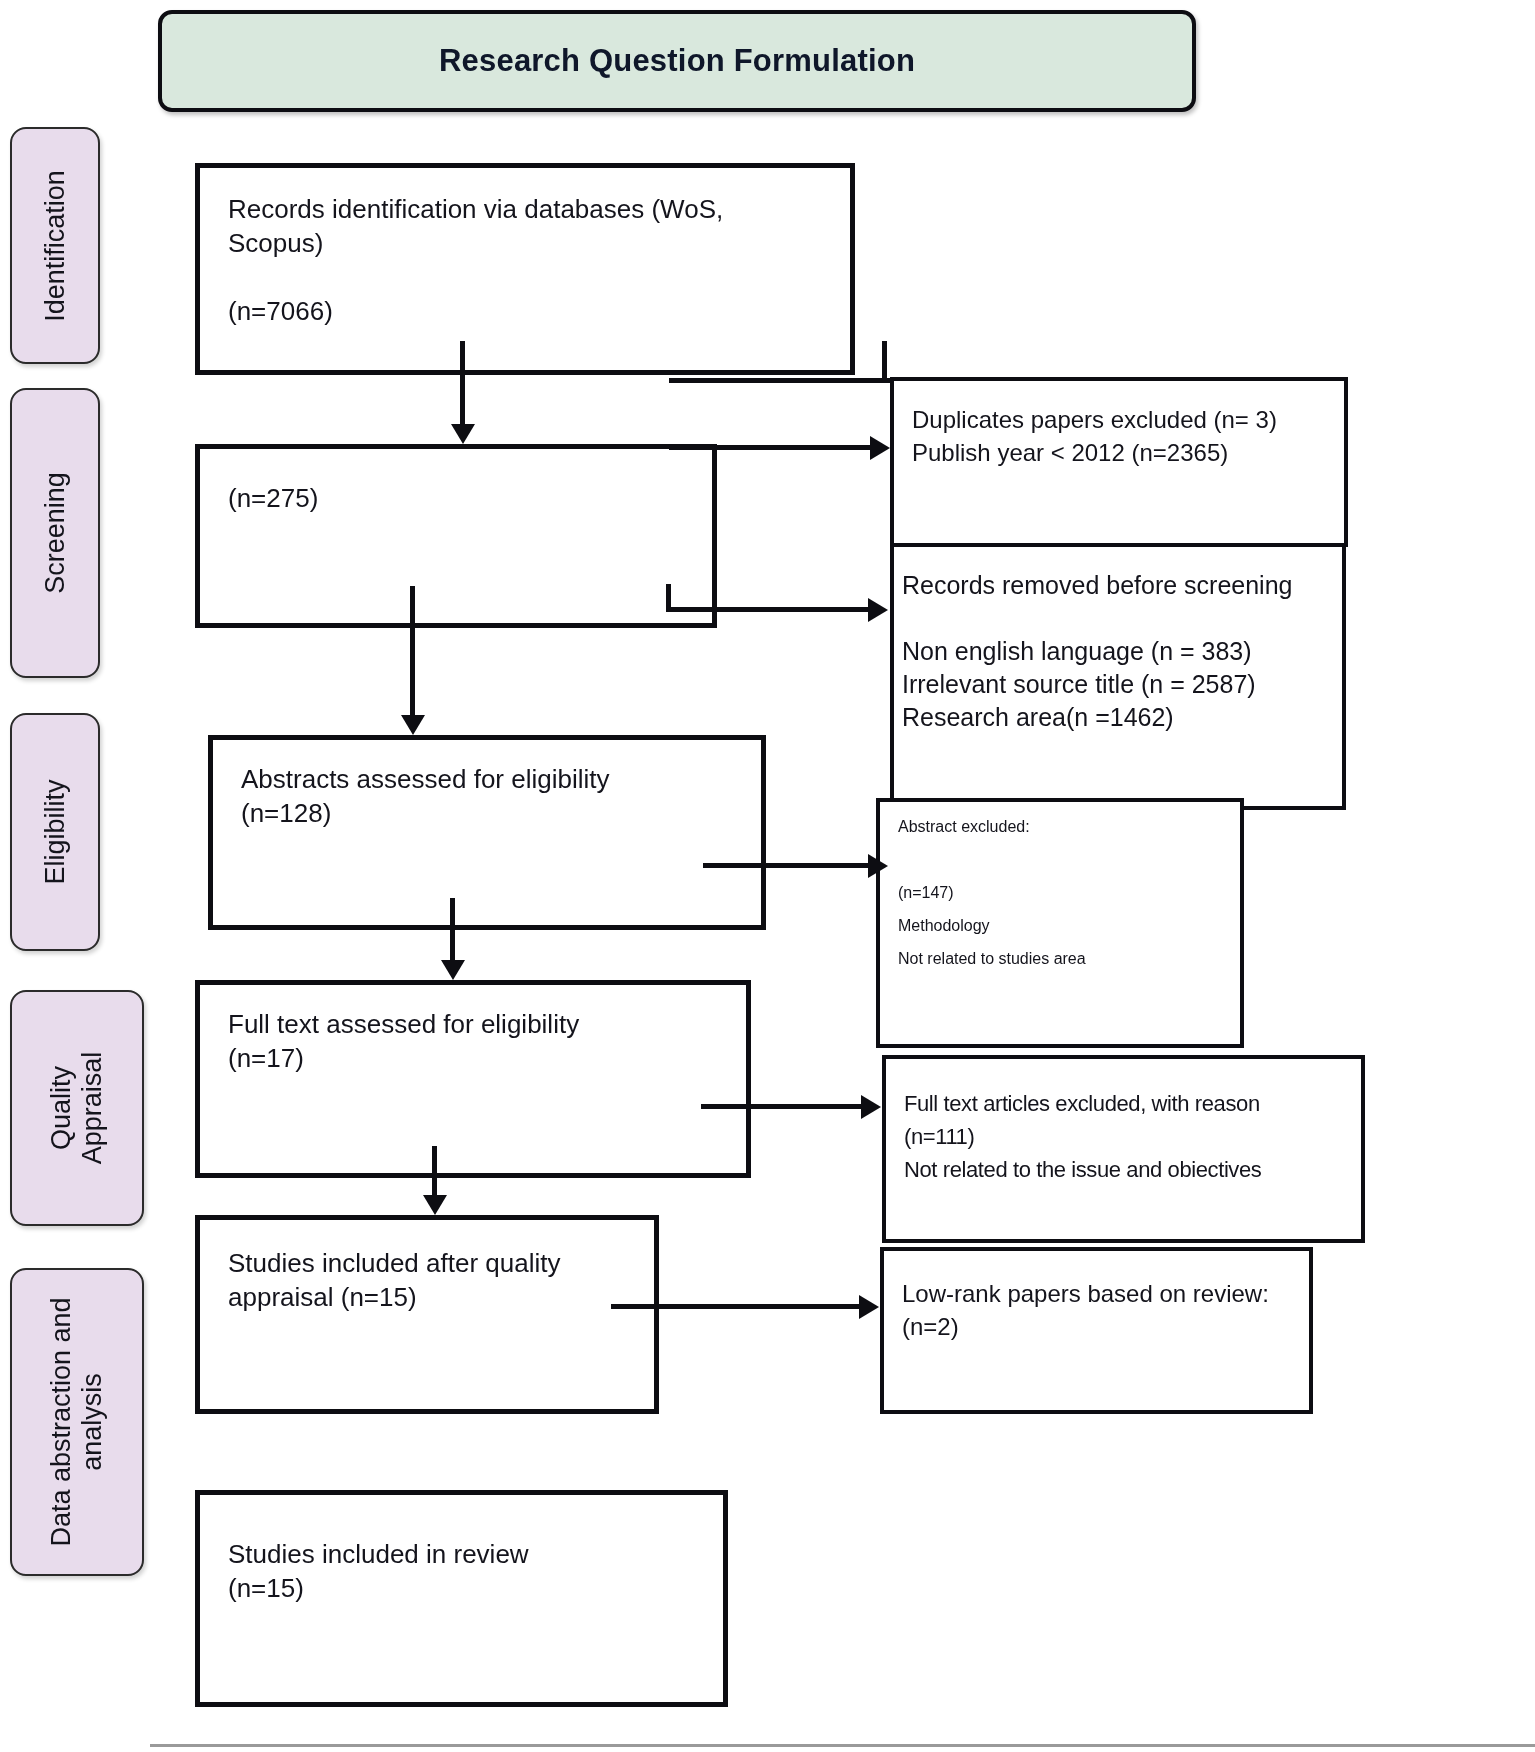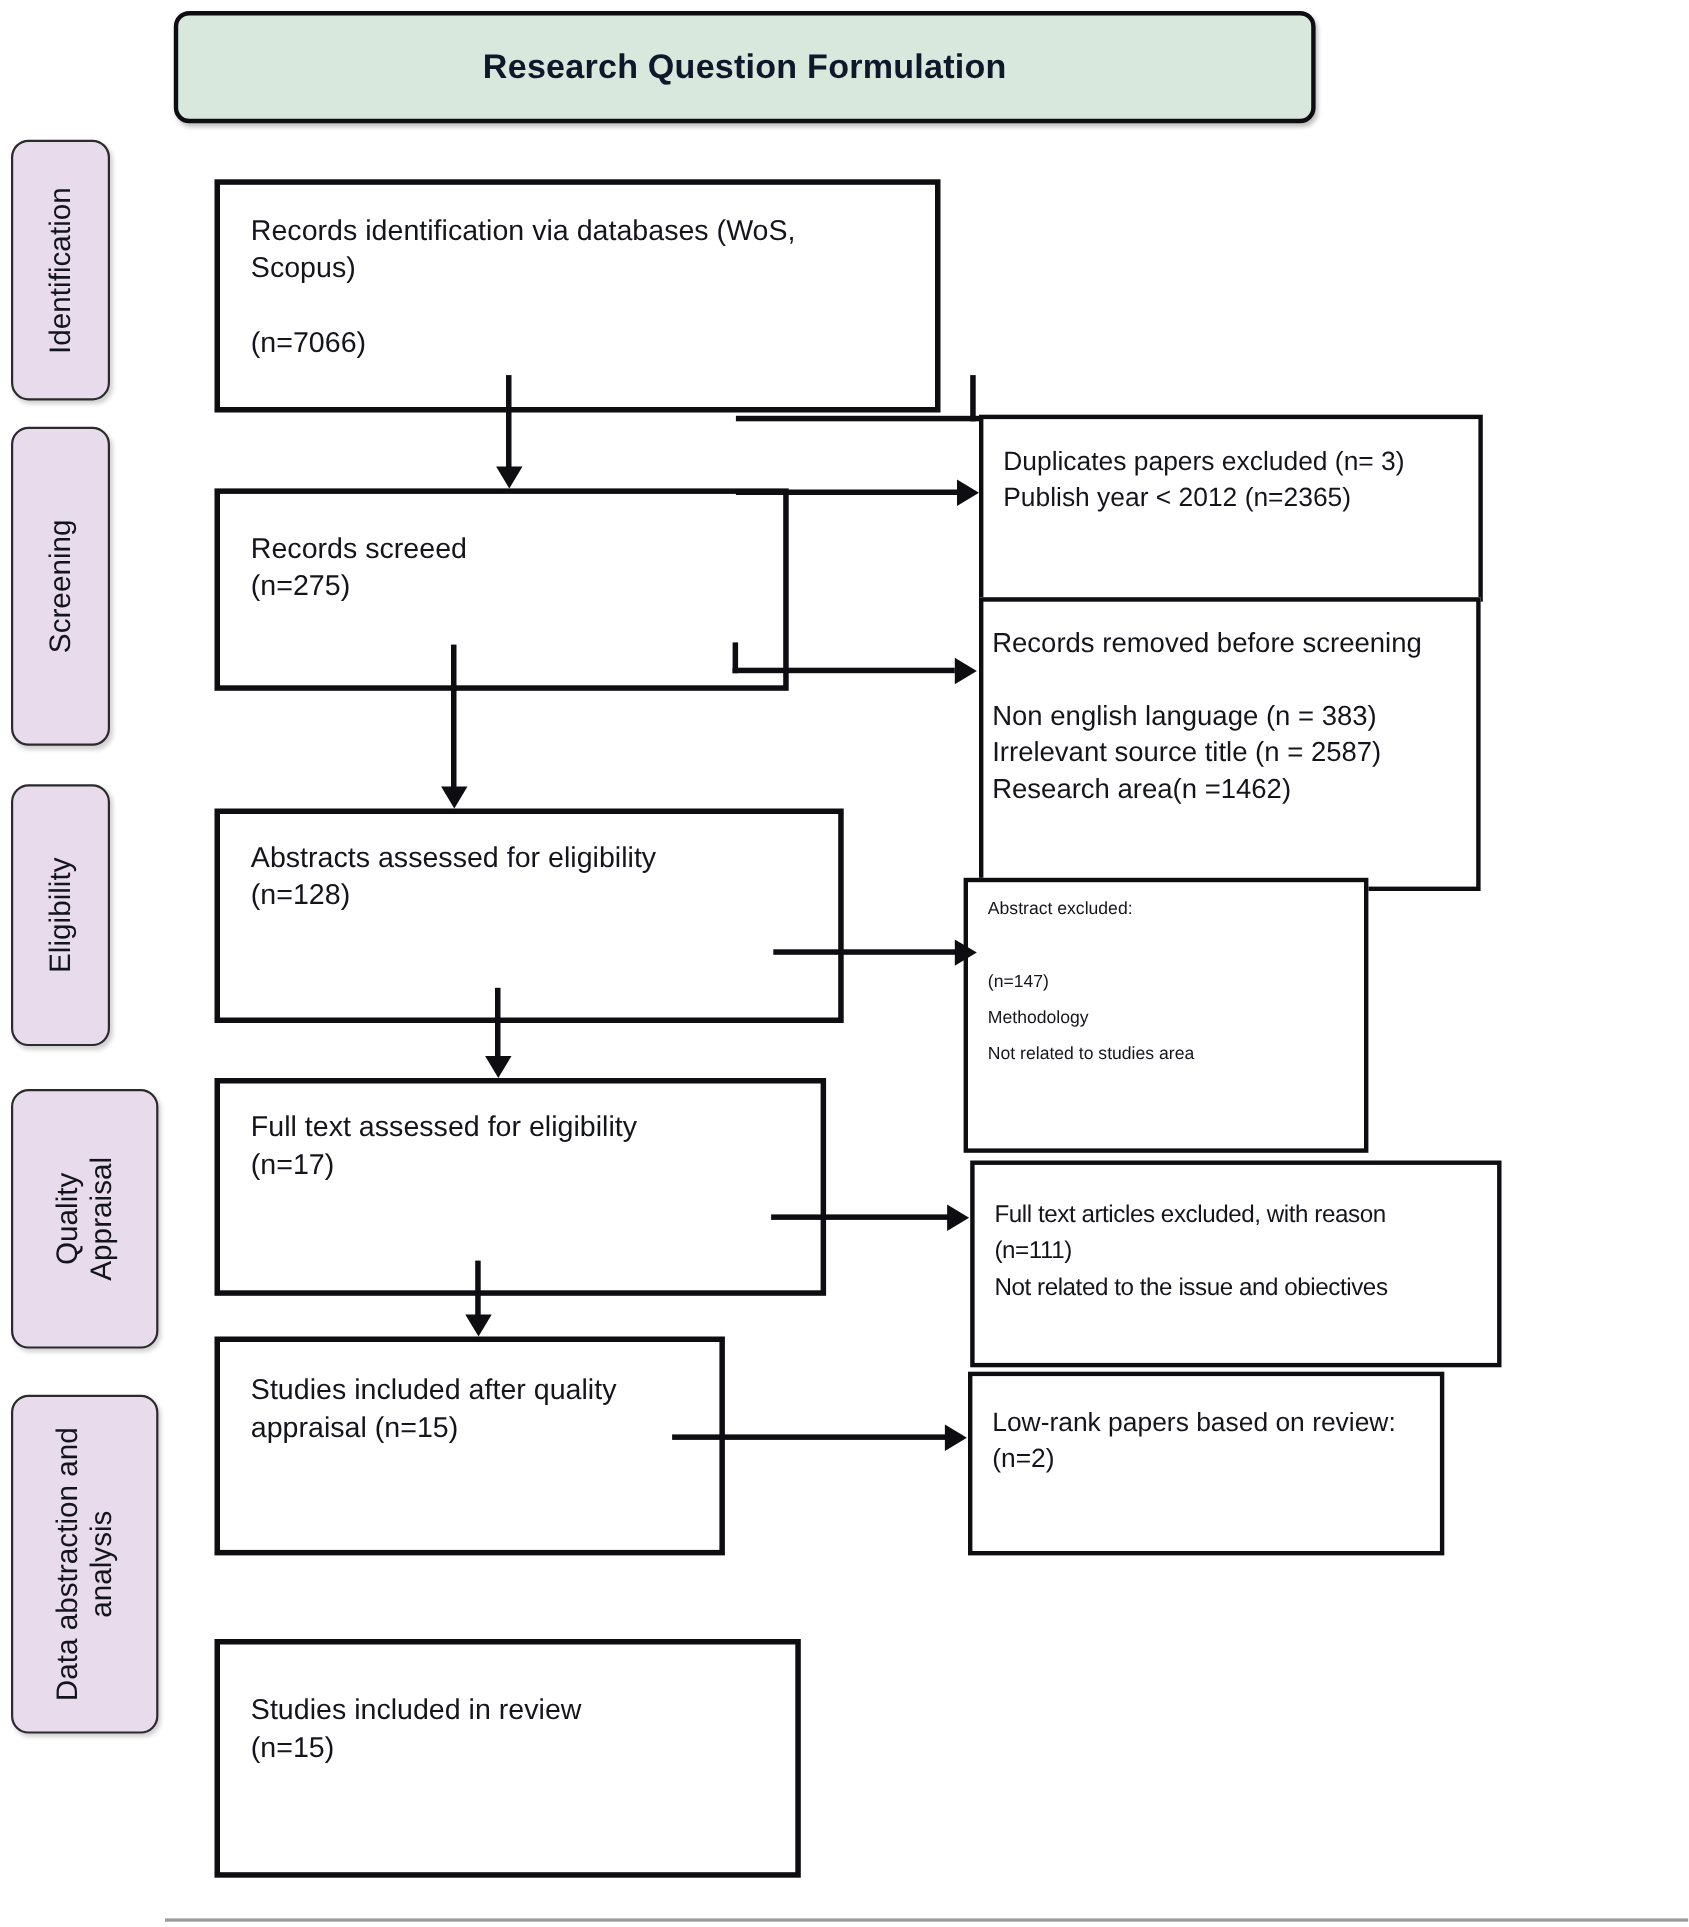--- a/index.html
+++ b/index.html
@@ -55,25 +55,24 @@
   </div>
 
   <div class="fbox" style="left:195px;top:163px;width:612px;height:178px;padding:24px 10px 0 28px">
     <div class="bl">Records identification via databases (WoS,</div>
     <div class="bl">Scopus)</div>
     <div class="bl"></div>
     <div class="bl">(n=7066)</div>
   </div>
 
   <div class="fbox" style="left:195px;top:444px;width:474px;height:142px;padding:32px 10px 0 28px">
-    <div class="bl">Records screeed</div>
     <div class="bl">(n=275)</div>
   </div>
 
-  <div class="fbox" style="left:195px;top:735px;width:510px;height:163px;padding:22px 24px 0 28px">
+  <div class="fbox" style="left:208px;top:735px;width:510px;height:163px;padding:22px 10px 0 28px">
     <div class="bl">Abstracts assessed for eligibility</div>
     <div class="bl">(n=128)</div>
   </div>
 
   <div class="fbox" style="left:195px;top:980px;width:508px;height:166px;padding:22px 10px 0 28px">
     <div class="bl">Full text assessed for eligibility</div>
     <div class="bl">(n=17)</div>
   </div>
 
   <div class="fbox" style="left:195px;top:1215px;width:420px;height:163px;padding:26px 6px 0 28px">

